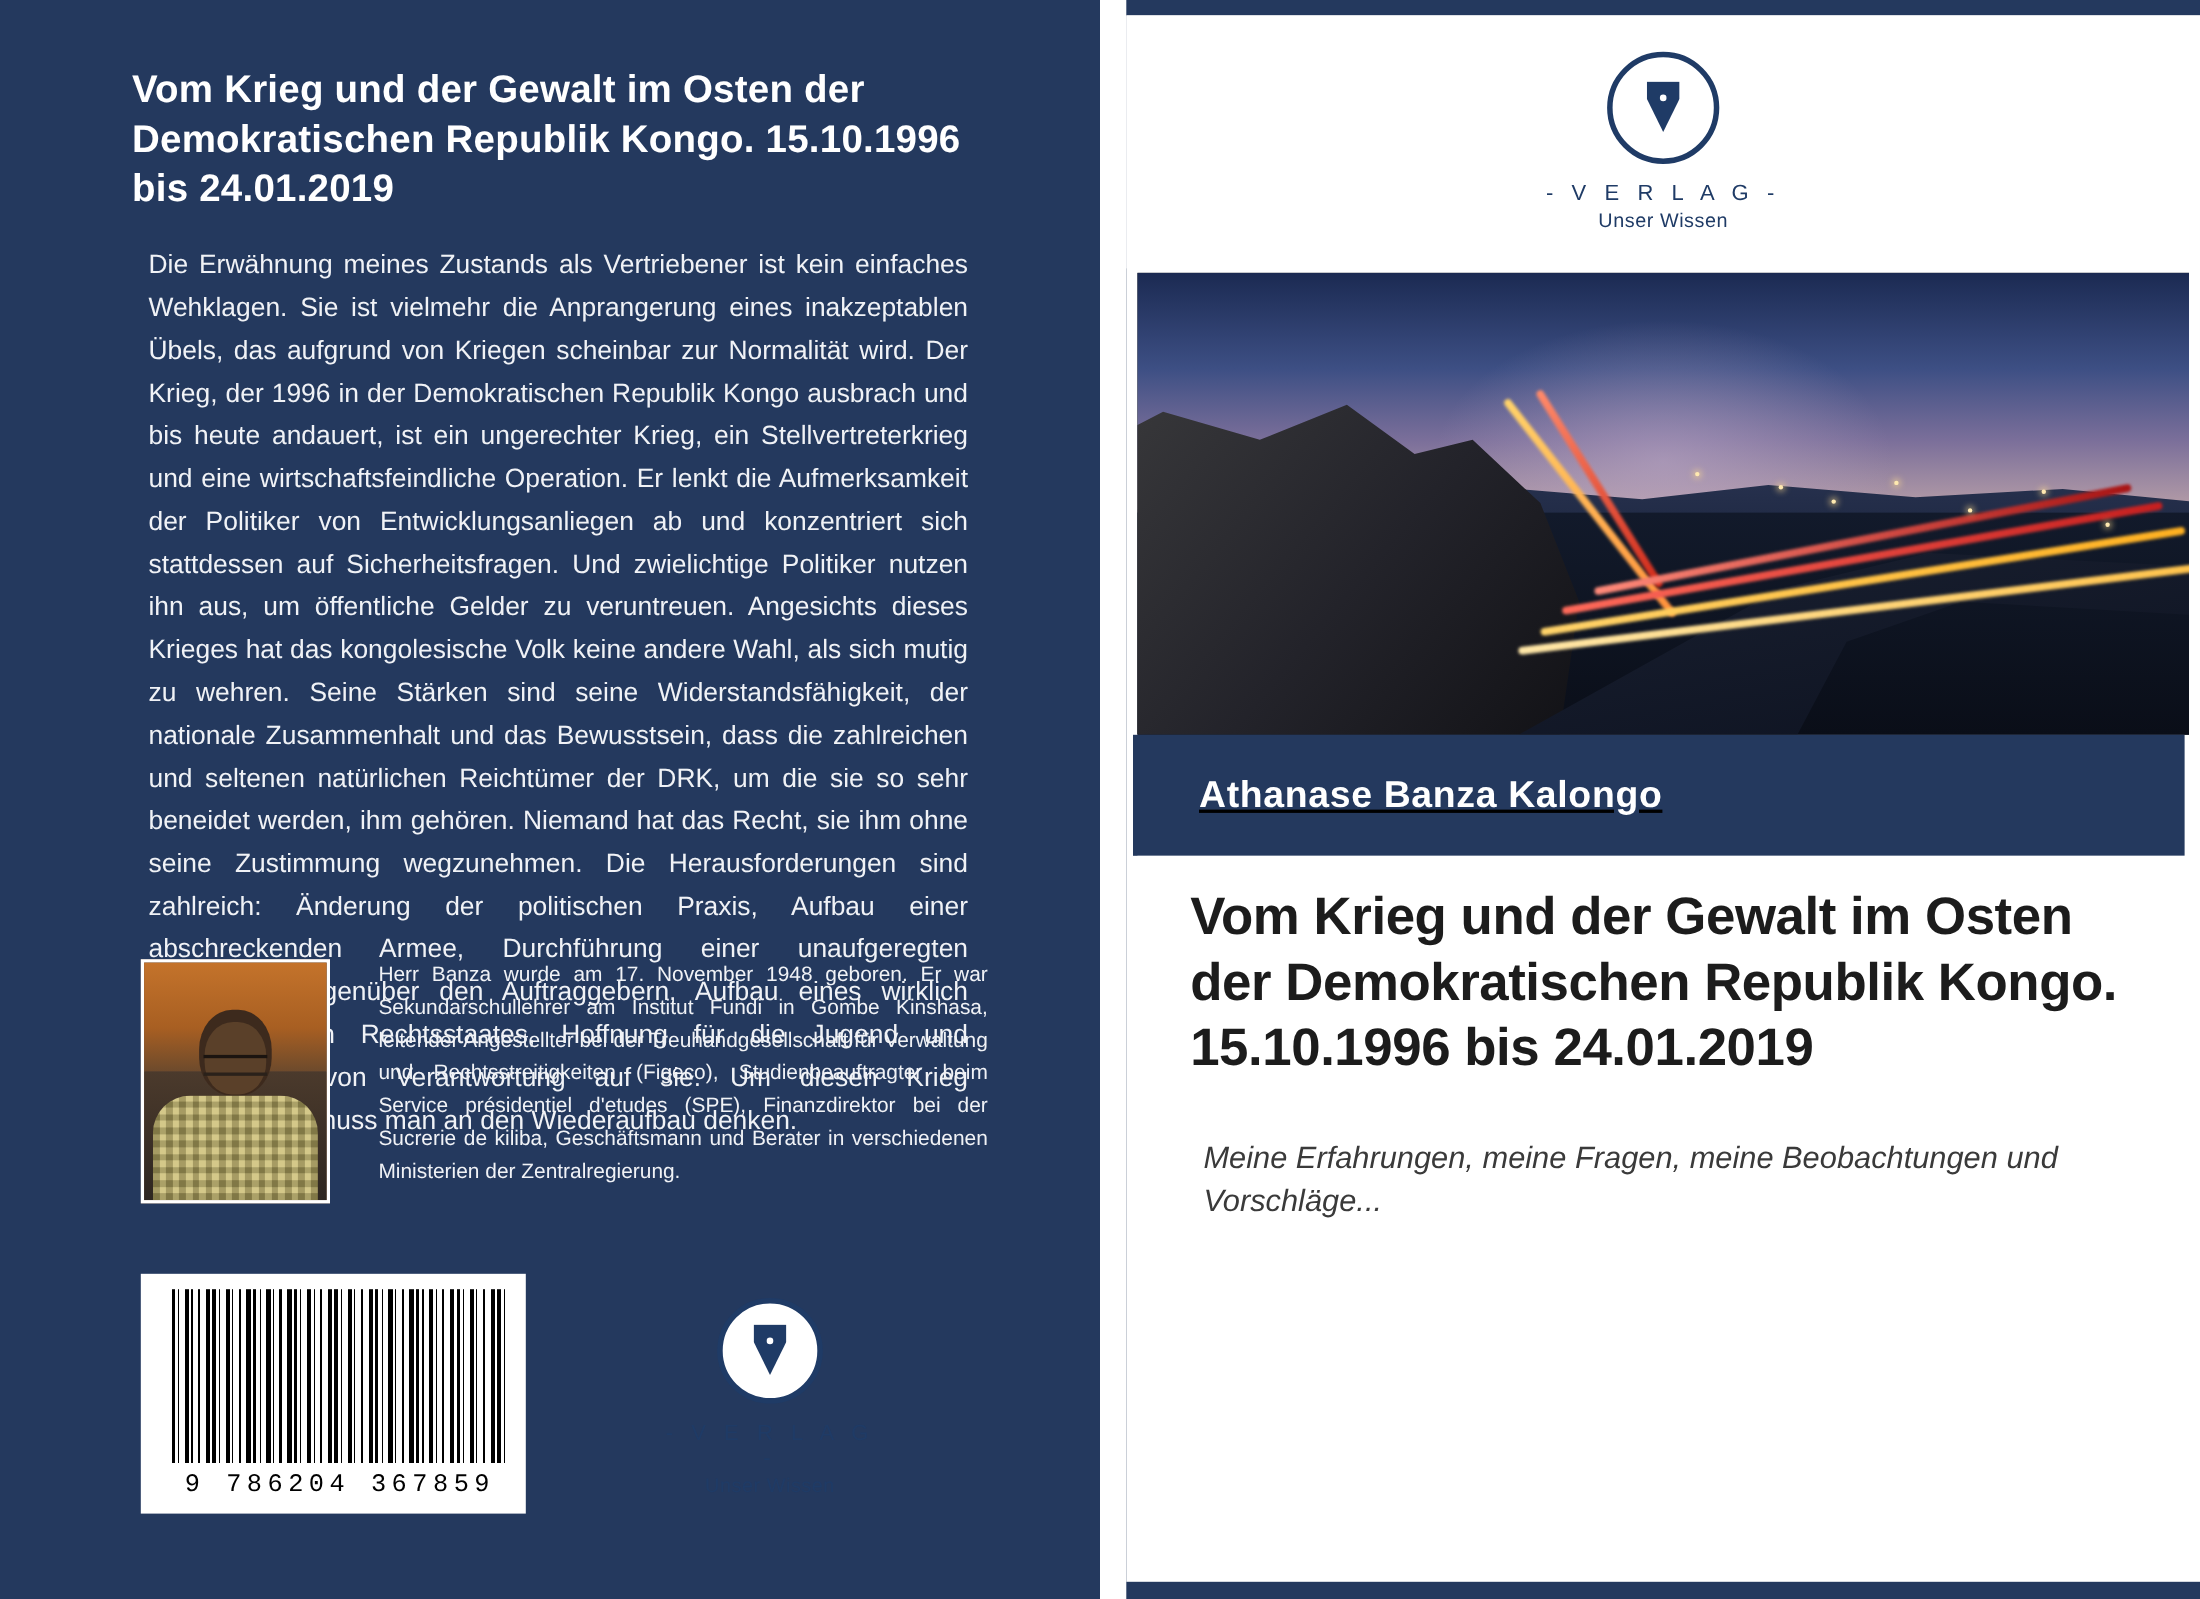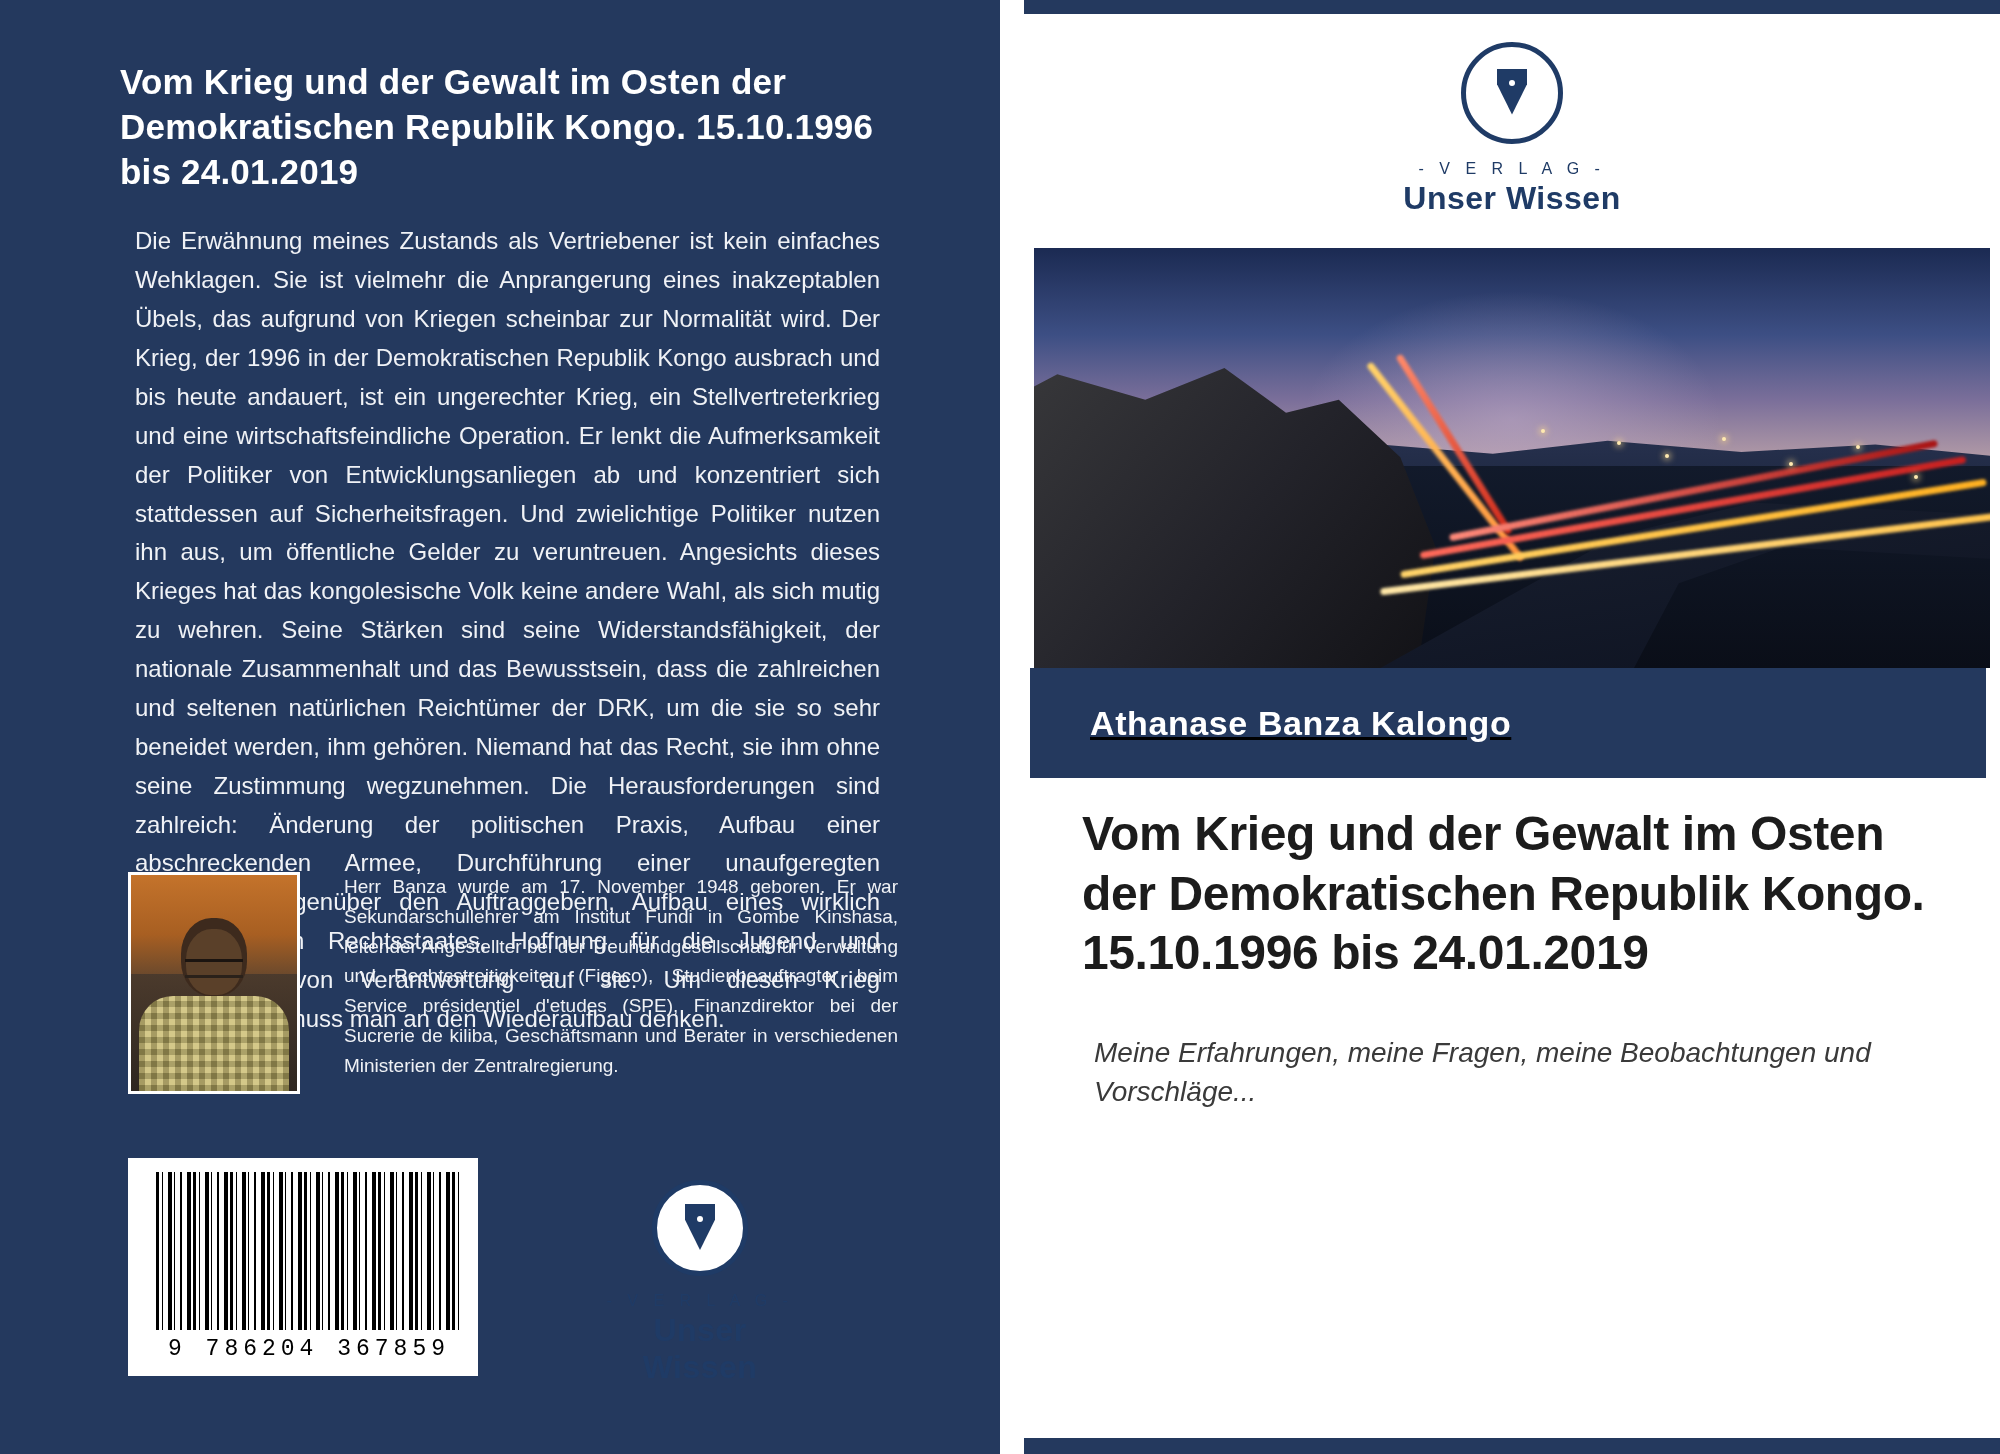--- a/index.html
+++ b/index.html
@@ -189,29 +189,29 @@
     position: absolute;
     left: 50%;
     top: 26%;
     width: 6px;
     height: 6px;
     margin-left: -3px;
     background: #ffffff;
     border-radius: 50%;
   }
   .verlag-line {
-    font-size: 16px;
+    font-size: 20px;
     letter-spacing: 5.5px;
     color: #1f3b66;
     margin-top: 16px;
     font-weight: normal;
   }
   .unser-wissen {
-    font-size: 32px;
-    font-weight: bold;
+    font-size: 18px;
+    font-weight: normal;
     color: #1f3b66;
     letter-spacing: 0.5px;
     margin-top: 2px;
   }
 
   
   .spine {
     position: absolute;
     left: 1000px;
     top: 0;

